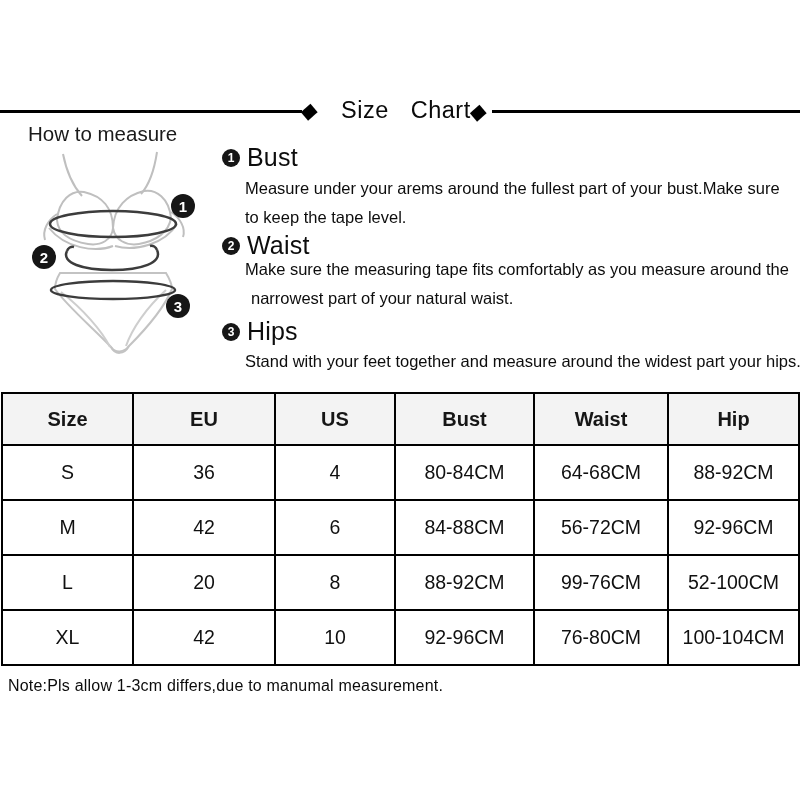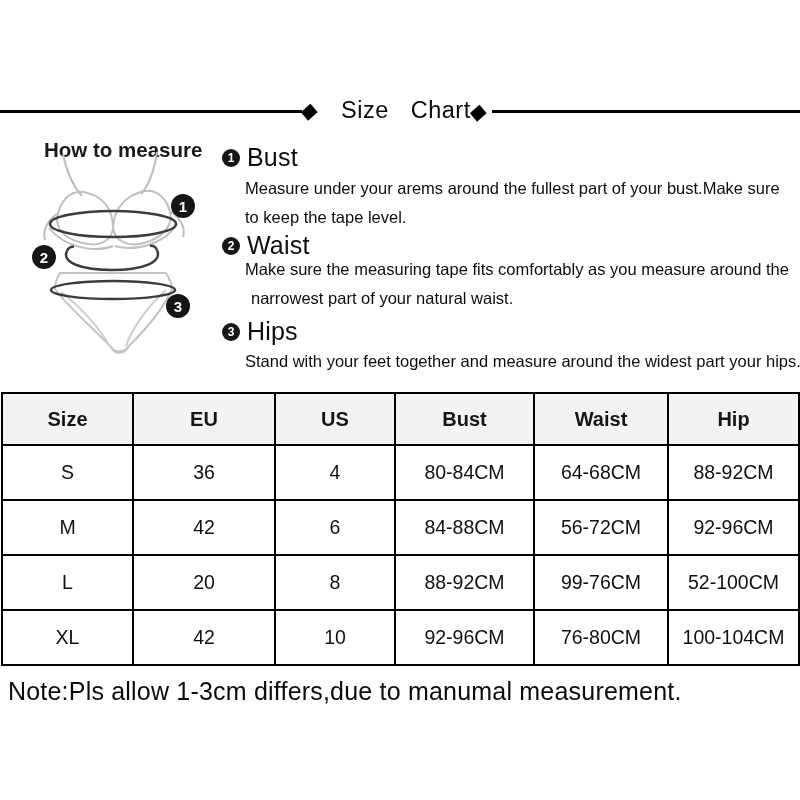--- a/index.html
+++ b/index.html
@@ -49,34 +49,34 @@
   }
   .size-table th,.size-table td{
     border:2px solid #000;text-align:center;vertical-align:middle;padding:0;
   }
   .size-table th{background:#f3f3f3;font-size:20px;font-weight:bold;height:50px;color:#161616;margin-left:45px;}
   .size-table td{font-size:19.5px;font-weight:400;height:53px;color:#101010;}
   .col-size{width:131px;} .col-eu{width:142px;} .col-us{width:120px;}
   .col-bust{width:139px;} .col-waist{width:134px;} .col-hip{width:131px;}
 
   
-  .note{position:absolute;left:8px;top:677px;font-size:25px;letter-spacing:0.2px;color:#0c0c0c;}
+  .note{position:absolute;left:8px;top:677px;font-size:16px;letter-spacing:0.2px;color:#0c0c0c;}
 </style>
 </head>
 <body>
 
 <div class="page">
 
   <span class="rule rule-left"></span>
   <span class="diamond diamond-left">◆</span>
   <h1 class="page-title" style="margin:0;">Size Chart</h1>
   <span class="diamond diamond-right">◆</span>
   <span class="rule rule-right"></span>
 
-  <h2 class="htm-heading" style="margin:16px;font-weight:bold;">How to measure</h2>
+  <h2 class="htm-heading" style="margin:0;">How to measure</h2>
 
   <svg class="illustration" width="210" height="235" viewBox="0 0 210 235" xmlns="http://www.w3.org/2000/svg">
 
     <g fill="none" stroke="#bfbfbf" stroke-width="2">
       <path d="M48,14 C52,34 58,46 67,56"></path>
       <path d="M142,12 C139,32 134,45 126,54"></path>
       <path d="M42,80 C44,60 56,50 69,52 C87,56 98,68 98,88 C97,100 86,106 73,104 C55,101 43,94 42,80 Z"></path>
       <path d="M156,78 C154,58 141,49 129,51 C112,55 99,67 98,88 C100,100 111,106 124,104 C141,101 154,92 156,78 Z"></path>
       <path d="M42,74 C33,80 27,90 30,100"></path>
       <path d="M156,72 C165,78 171,88 168,97"></path>

